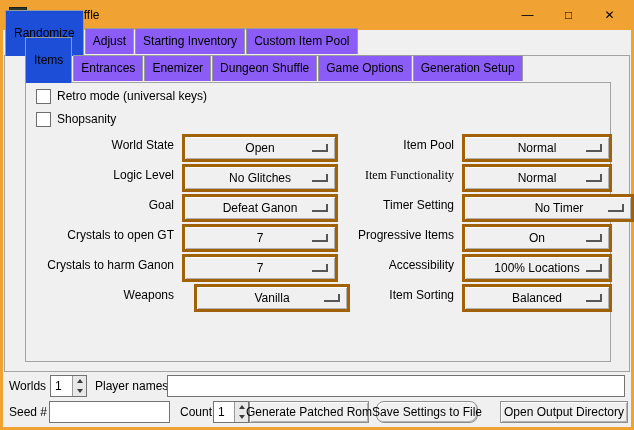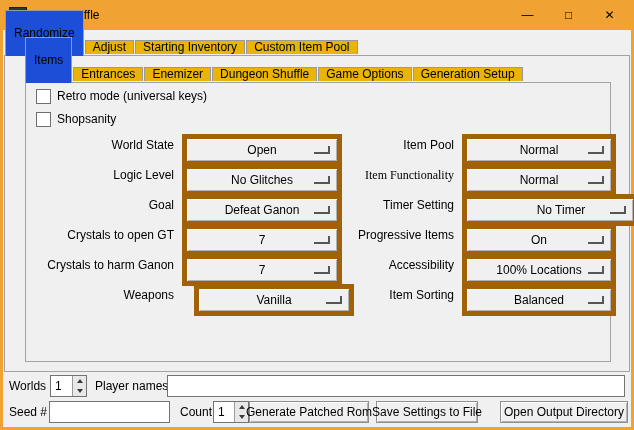--- a/index.html
+++ b/index.html
@@ -13,36 +13,36 @@
   .title-text{position:absolute;left:33px;top:8px;}
   .win-controls{position:absolute;right:4px;top:1px;display:flex;height:28px;}
   .win-btn{width:41px;height:28px;display:flex;align-items:center;justify-content:center;font-size:12px;}
 
   
   .content{position:absolute;left:3px;right:3px;top:30px;bottom:3px;background:#f0f0f0;}
 
   .tabs{position:absolute;display:flex;align-items:flex-end;z-index:5;}
   .main-tabs{top:3px;left:2px;height:23px;}
   .sub-tabs{top:4px;left:20px;height:23px;}
-  .tab{background:#eab308;border:1px solid #9a9a9a;border-bottom:none;padding:0 7px;margin-right:1px;margin-bottom:2px;line-height:13px;white-space:nowrap;cursor:default;}
+  .tab{background:#8b5cf6;border:1px solid #9a9a9a;border-bottom:none;padding:6px 7px;margin-right:1px;margin-bottom:2px;line-height:13px;white-space:nowrap;cursor:default;}
   .tab.sel{background:#1d4ed8;padding:16px 8px;margin-bottom:0;}
 
   .pane{position:absolute;border:1px solid #a3a3a3;background:#f0f0f0;}
   .outer-pane{left:1px;right:1px;top:25px;height:315px;}
   .sub-pane{left:20px;right:18px;top:26px;bottom:9px;}
 
   
   .cb-row{position:absolute;left:10px;height:16px;display:flex;align-items:center;}
   .cb{width:13px;height:13px;background:#fff;border:1px solid #6e6e6e;margin-right:6px;}
 
   
   .opt-label{position:absolute;height:22px;line-height:22px;text-align:right;white-space:nowrap;}
   .opt-label.l{left:0;width:148px;}
   .opt-label.r{left:288px;width:140px;}
-  .optbtn{position:absolute;height:22px;background:#f0f0f0;border:5px solid #a16207;
+  .optbtn{position:absolute;height:22px;background:#f0f0f0;border:3px solid #a16207;
           box-shadow:inset 1px 1px 0 #fdfdfd, inset -1px -1px 0 #b2b2b2;
           display:flex;align-items:center;justify-content:center;cursor:default;}
   .optbtn.l{left:156px;width:150px;}
   .optbtn.r{left:436px;width:144px;}
   .menu-ind{position:absolute;right:7px;top:7px;width:14px;height:6px;border-bottom:2px solid #565656;border-right:2px solid #565656;}
 
   
   .flabel{position:absolute;height:22px;line-height:22px;white-space:nowrap;}
   .entry{position:absolute;height:22px;background:#fff;border:1px solid #737373;font:inherit;padding:0 3px;box-sizing:border-box;outline:none;}
   .spin{position:absolute;width:37px;height:22px;background:#fff;border:1px solid #737373;box-sizing:border-box;}
@@ -188,17 +188,17 @@
     <div class="spin" style="top:371px;left:210px;width:36px;">
       <span class="sval">1</span>
       <span class="arr up">
           <span class="t-up"></span>
         </span>
       <span class="arr dn">
           <span class="t-dn"></span>
         </span>
     </div>
     <div class="pbtn" style="top:371px;left:246px;width:120px;">Generate Patched Rom</div>
-    <div class="pbtn" style="top:371px;left:373px;width:102px;">Save Settings to File</div>
+    <div class="pbtn" style="top:371px;left:373px;width:102px;border-radius:8px;">Save Settings to File</div>
     <div class="pbtn" style="top:371px;left:497px;width:128px;">Open Output Directory</div>
 
   </div>
 </div>
 
 </body></html>

